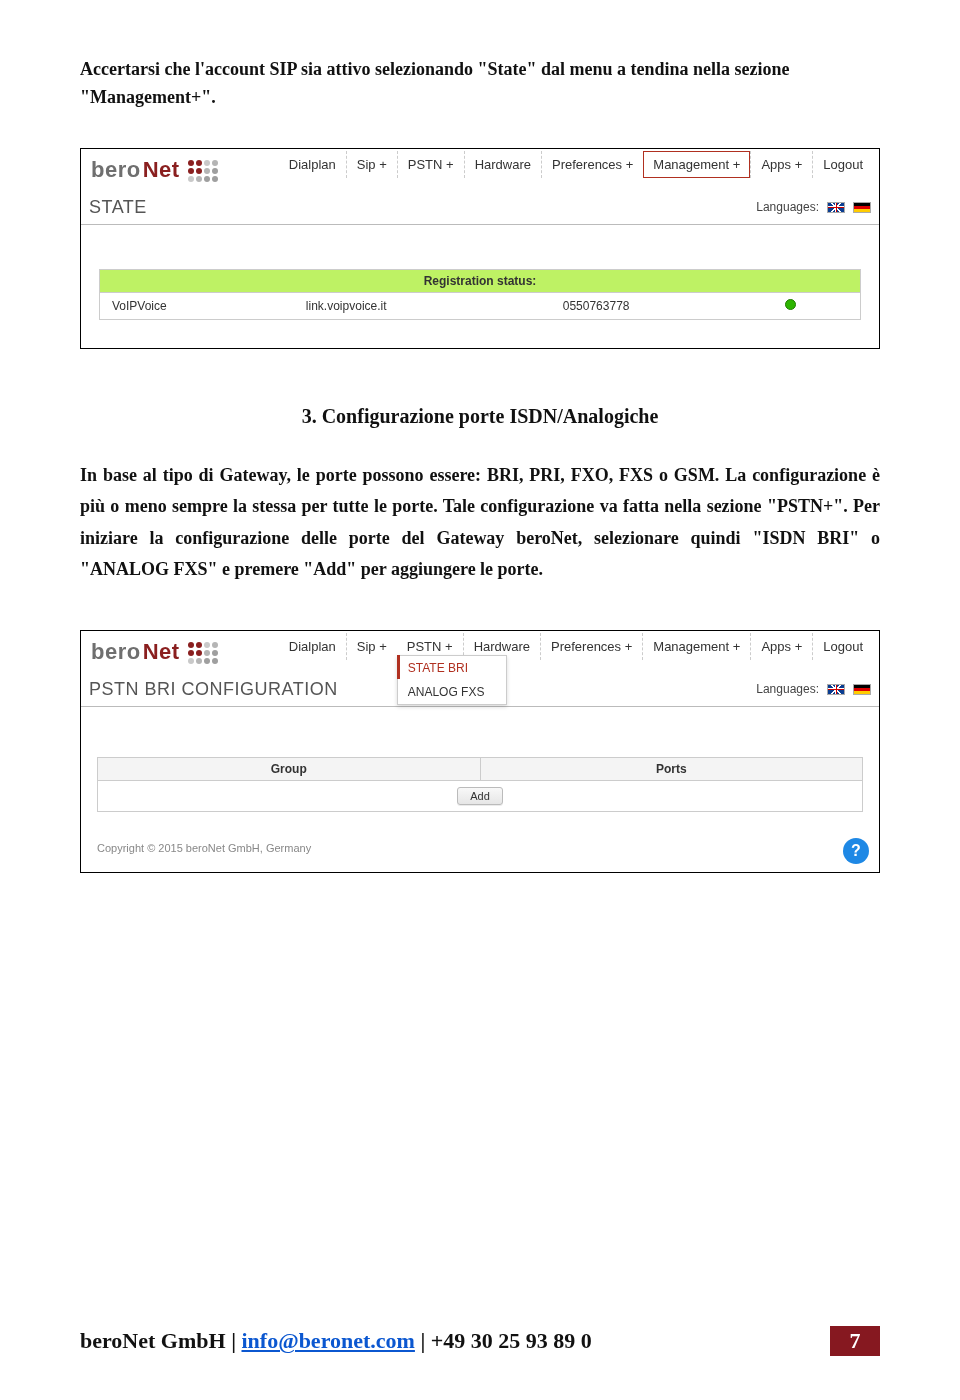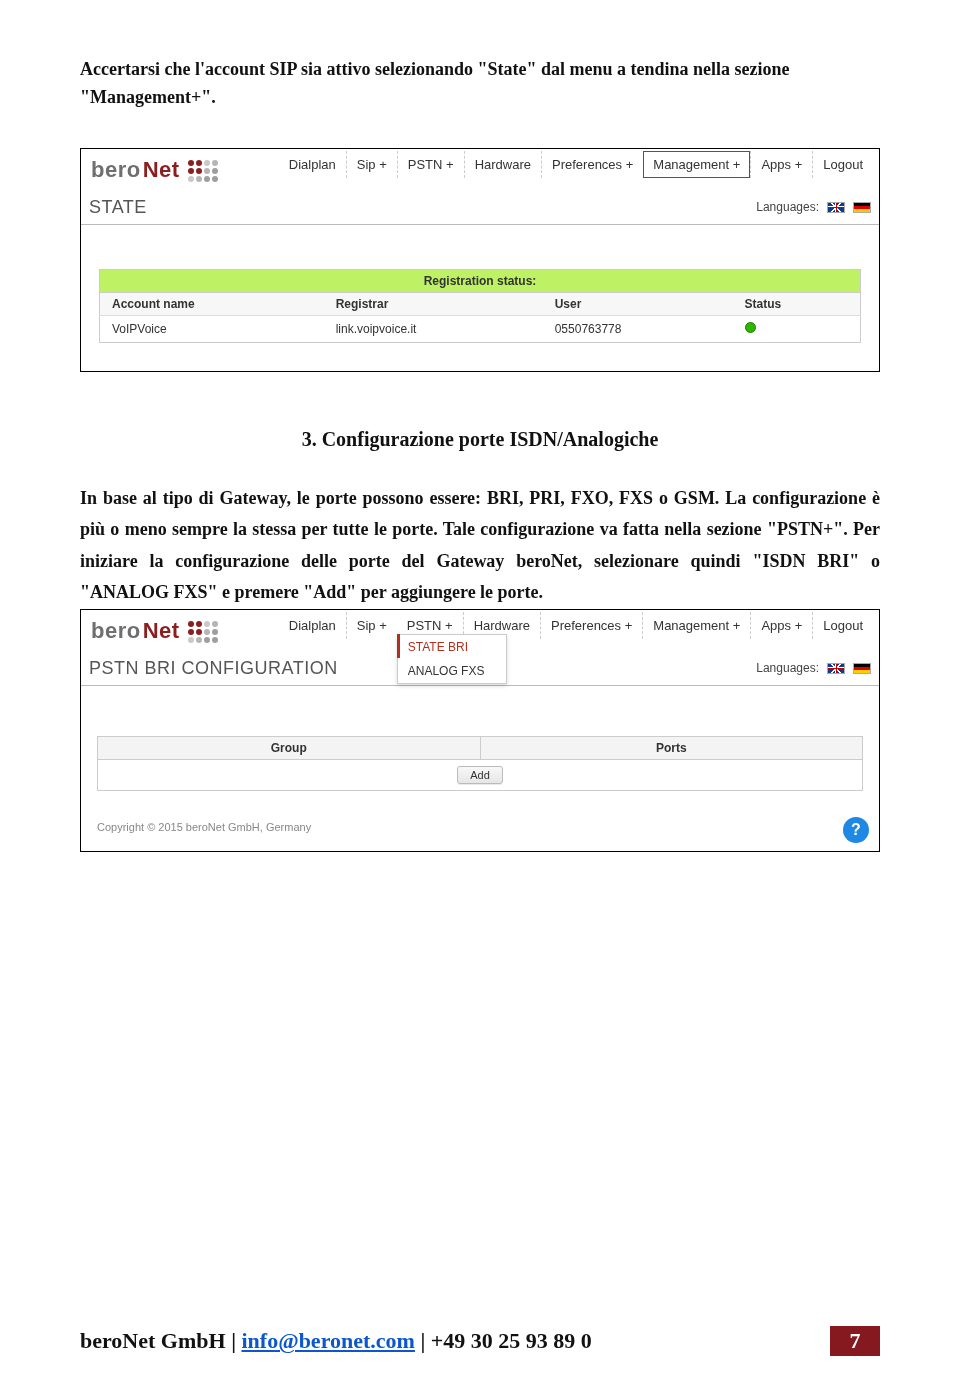--- a/index.html
+++ b/index.html
@@ -84,21 +84,21 @@
     background: #f7f7f7; border-top: 1px solid #ccc; border-bottom: 1px solid #ddd;
   }
   table.reg td { font-size: 12px; padding: 6px 12px; }
   .status-dot { width: 11px; height: 11px; border-radius: 50%; background:#2db500; border:1px solid #1f7e00; display:inline-block; }
   .section-heading {
     text-align: center; font-family: Georgia, serif; font-size: 20px; font-weight: 700;
     margin: 16px 0 32px 0;
   }
   .body-text {
     font-family: Georgia, serif; font-size: 18px; line-height: 1.75; font-weight: 600;
-    text-align: justify; 
+    text-align: justify; margin-bottom: 44px;
   }
   
   .sub-menu { position: relative; }
   .dropdown {
     position: absolute; left: 0; top: 22px; background:#fff; border:1px solid #ccc;
     box-shadow: 0 2px 4px rgba(0,0,0,.15); z-index: 5; min-width: 110px;
   }
   .dropdown div { padding: 5px 10px; font-size: 12px; cursor: pointer; }
   .dropdown div.sel { color: #b03020; position: relative; }
   .red-pointer { position:absolute; left:-1px; top:-1px; width:3px; background:#b03020; height: calc(50%); }
@@ -174,26 +174,20 @@
     <div class="langs">
       <span>Languages:</span>
       <span class="flag flag-uk"></span>
       <span class="flag flag-de"></span>
     </div>
   </div>
   <div class="reg-wrap">
     <div class="reg-title">Registration status:</div>
     <table class="reg">
       <tbody>
-          <tr>
-        <th>Account name</th>
-        <th>Registrar</th>
-        <th>User</th>
-        <th>Status</th>
-      </tr>
       <tr>
         <td>VoIPVoice</td>
         <td>link.voipvoice.it</td>
         <td>0550763778</td>
         <td><span class="status-dot"></span></td>
       </tr>
     </tbody>
       </table>
   </div>
 </div>

